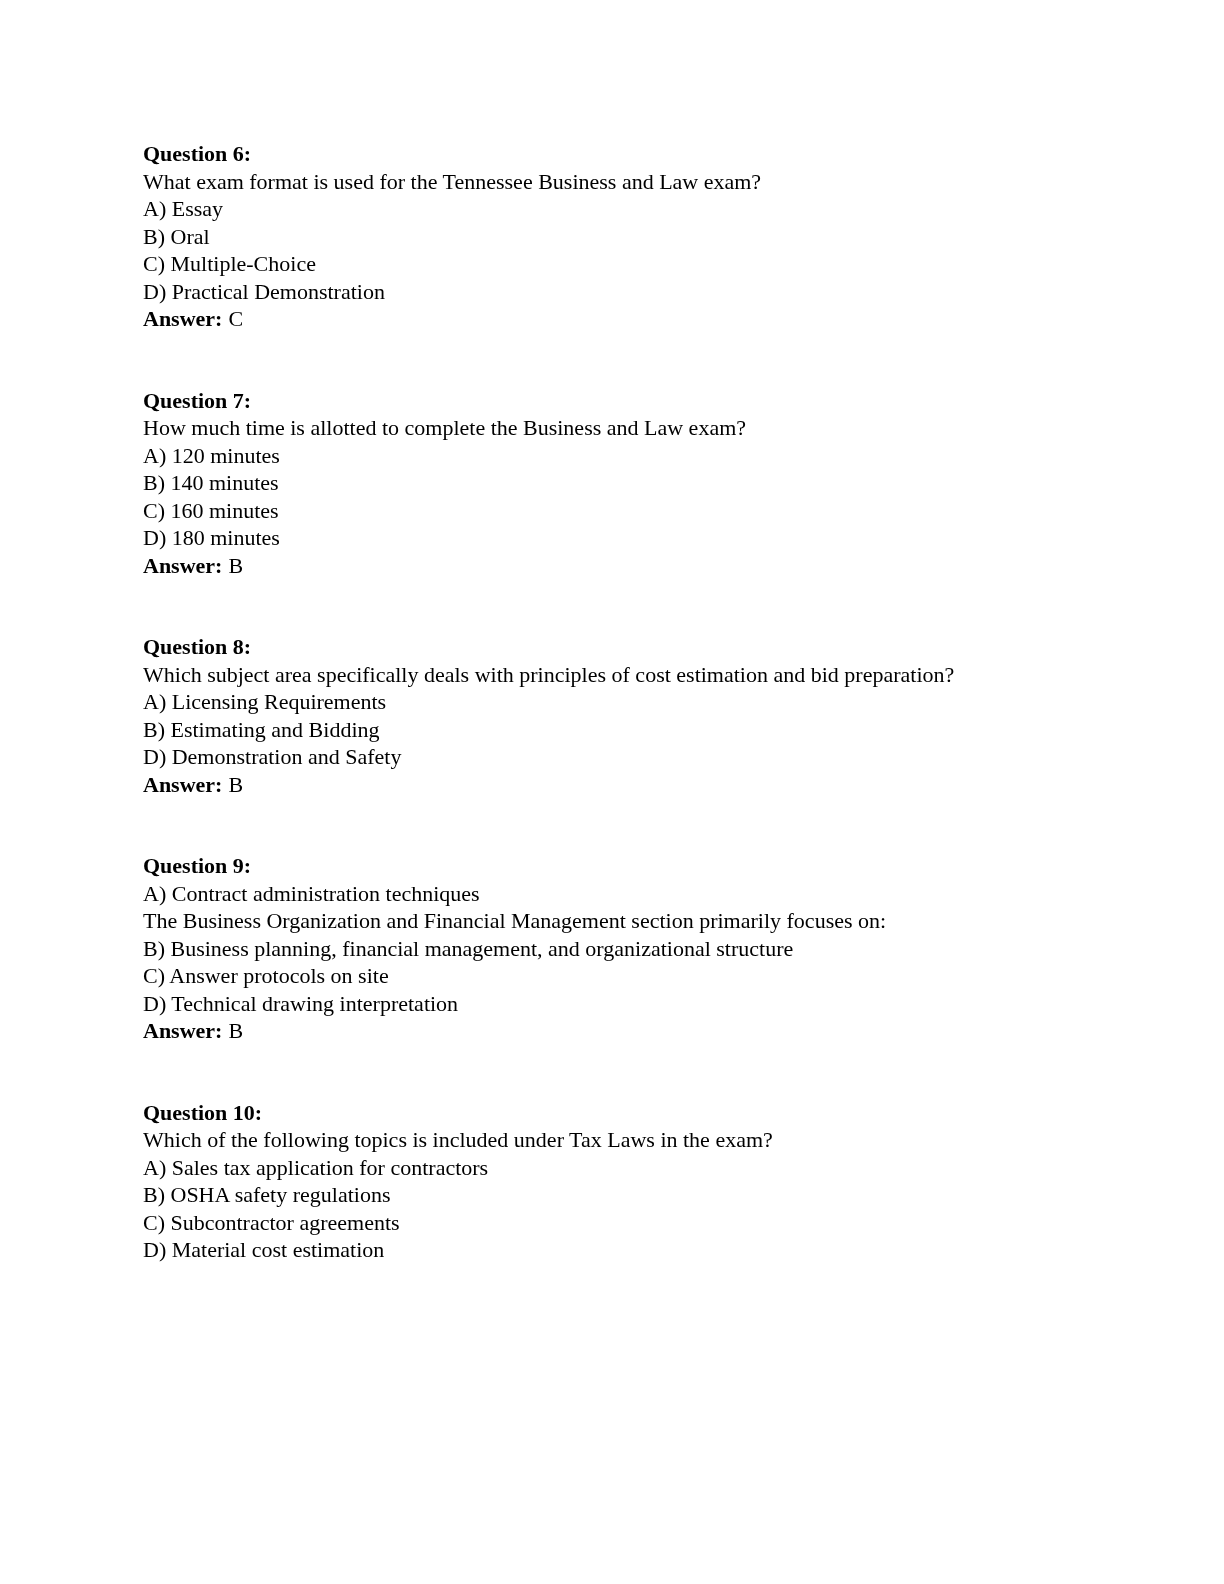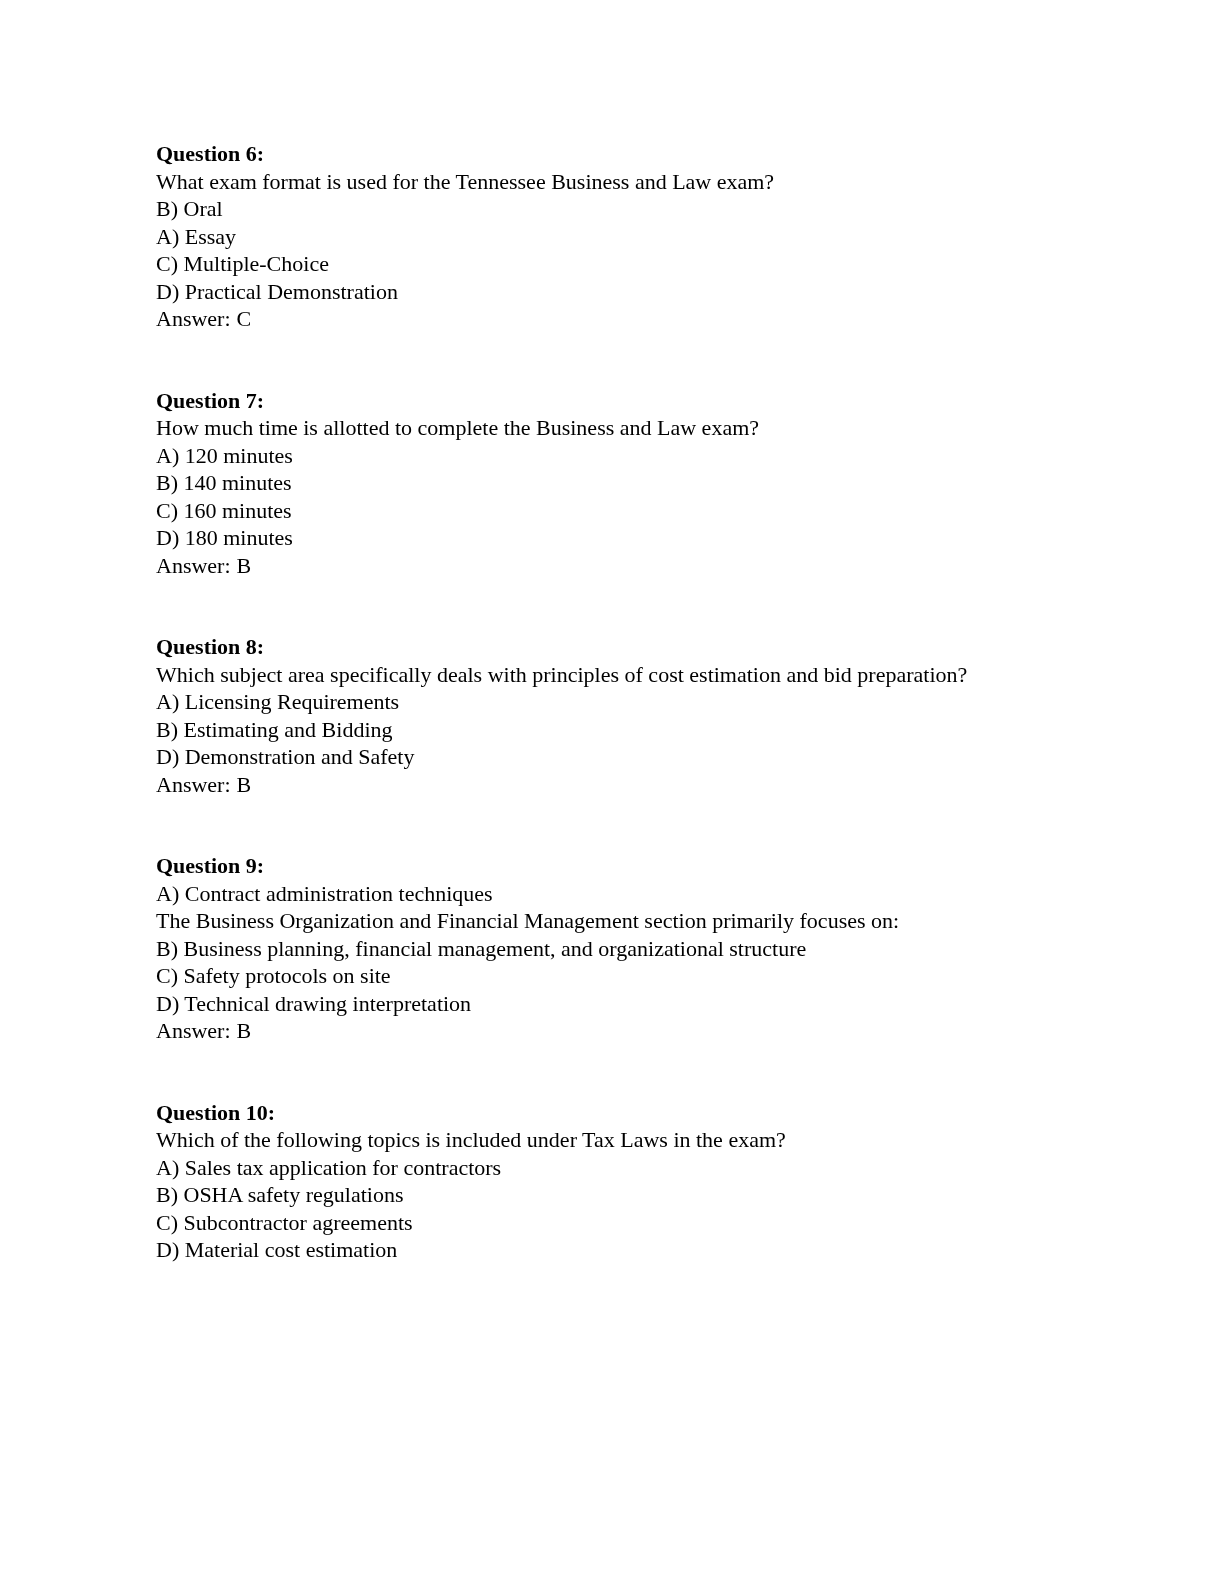--- a/index.html
+++ b/index.html
@@ -10,52 +10,52 @@
   body {
     width: 1224px;
     height: 1584px;
     position: relative;
     font-family: "Liberation Serif", "DejaVu Serif", serif;
     color: #000000;
     overflow: hidden;
   }
   .page {
     position: absolute;
-    left: 156px;
+    left: 143px;
     top: 140px;
     width: 950px;
   }
   .question-block {
     margin-bottom: 54px;
   }
   .line {
     font-size: 22px;
     line-height: 27.5px;
     white-space: nowrap;
   }
   .q-heading {
     font-weight: bold;
   }
   .answer-prefix {
-    font-weight: normal;
+    font-weight: bold;
   }
   .answer-value {
     margin-left: 6px;
   }
 </style>
 </head>
 <body>
 
 <div class="page">
 
   <div class="question-block">
     <div class="line q-heading">Question 6:</div>
     <div class="line">What exam format is used for the Tennessee Business and Law exam?</div>
+    <div class="line">A) Essay</div>
     <div class="line">B) Oral</div>
-    <div class="line">A) Essay</div>
     <div class="line">C) Multiple-Choice</div>
     <div class="line">D) Practical Demonstration</div>
     <div class="line"><span class="answer-prefix">Answer:</span><span class="answer-value">C</span></div>
   </div>
 
   <div class="question-block">
     <div class="line q-heading">Question 7:</div>
     <div class="line">How much time is allotted to complete the Business and Law exam?</div>
     <div class="line">A) 120 minutes</div>
     <div class="line">B) 140 minutes</div>
@@ -71,21 +71,21 @@
     <div class="line">B) Estimating and Bidding</div>
     <div class="line">D) Demonstration and Safety</div>
     <div class="line"><span class="answer-prefix">Answer:</span><span class="answer-value">B</span></div>
   </div>
 
   <div class="question-block">
     <div class="line q-heading">Question 9:</div>
     <div class="line">A) Contract administration techniques</div>
     <div class="line">The Business Organization and Financial Management section primarily focuses on:</div>
     <div class="line">B) Business planning, financial management, and organizational structure</div>
-    <div class="line">C) Safety protocols on site</div>
+    <div class="line">C) Answer protocols on site</div>
     <div class="line">D) Technical drawing interpretation</div>
     <div class="line"><span class="answer-prefix">Answer:</span><span class="answer-value">B</span></div>
   </div>
 
   <div class="question-block">
     <div class="line q-heading">Question 10:</div>
     <div class="line">Which of the following topics is included under Tax Laws in the exam?</div>
     <div class="line">A) Sales tax application for contractors</div>
     <div class="line">B) OSHA safety regulations</div>
     <div class="line">C) Subcontractor agreements</div>

